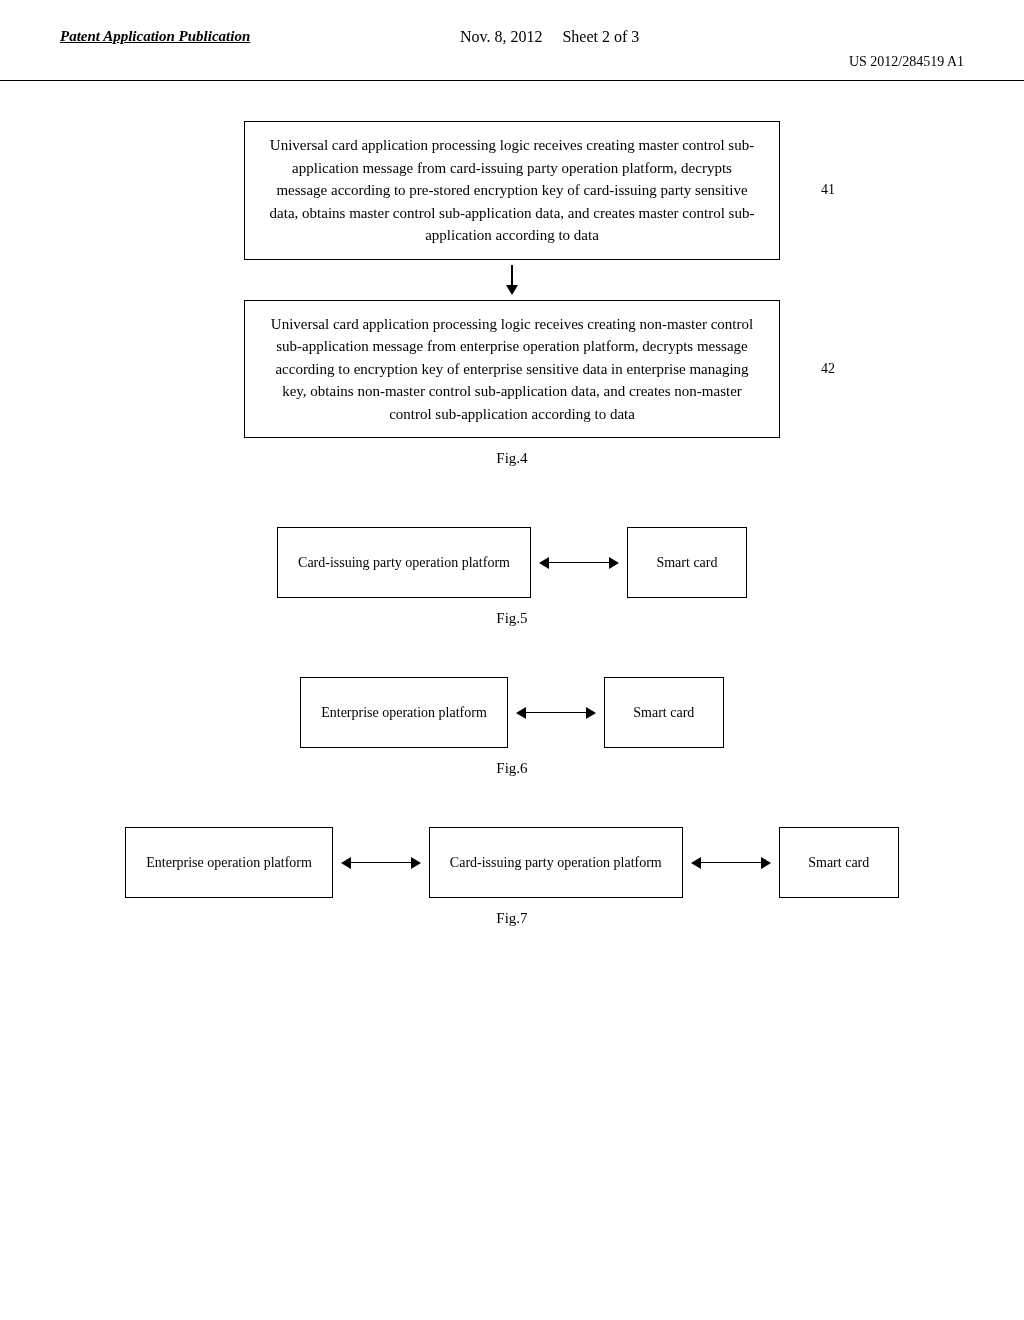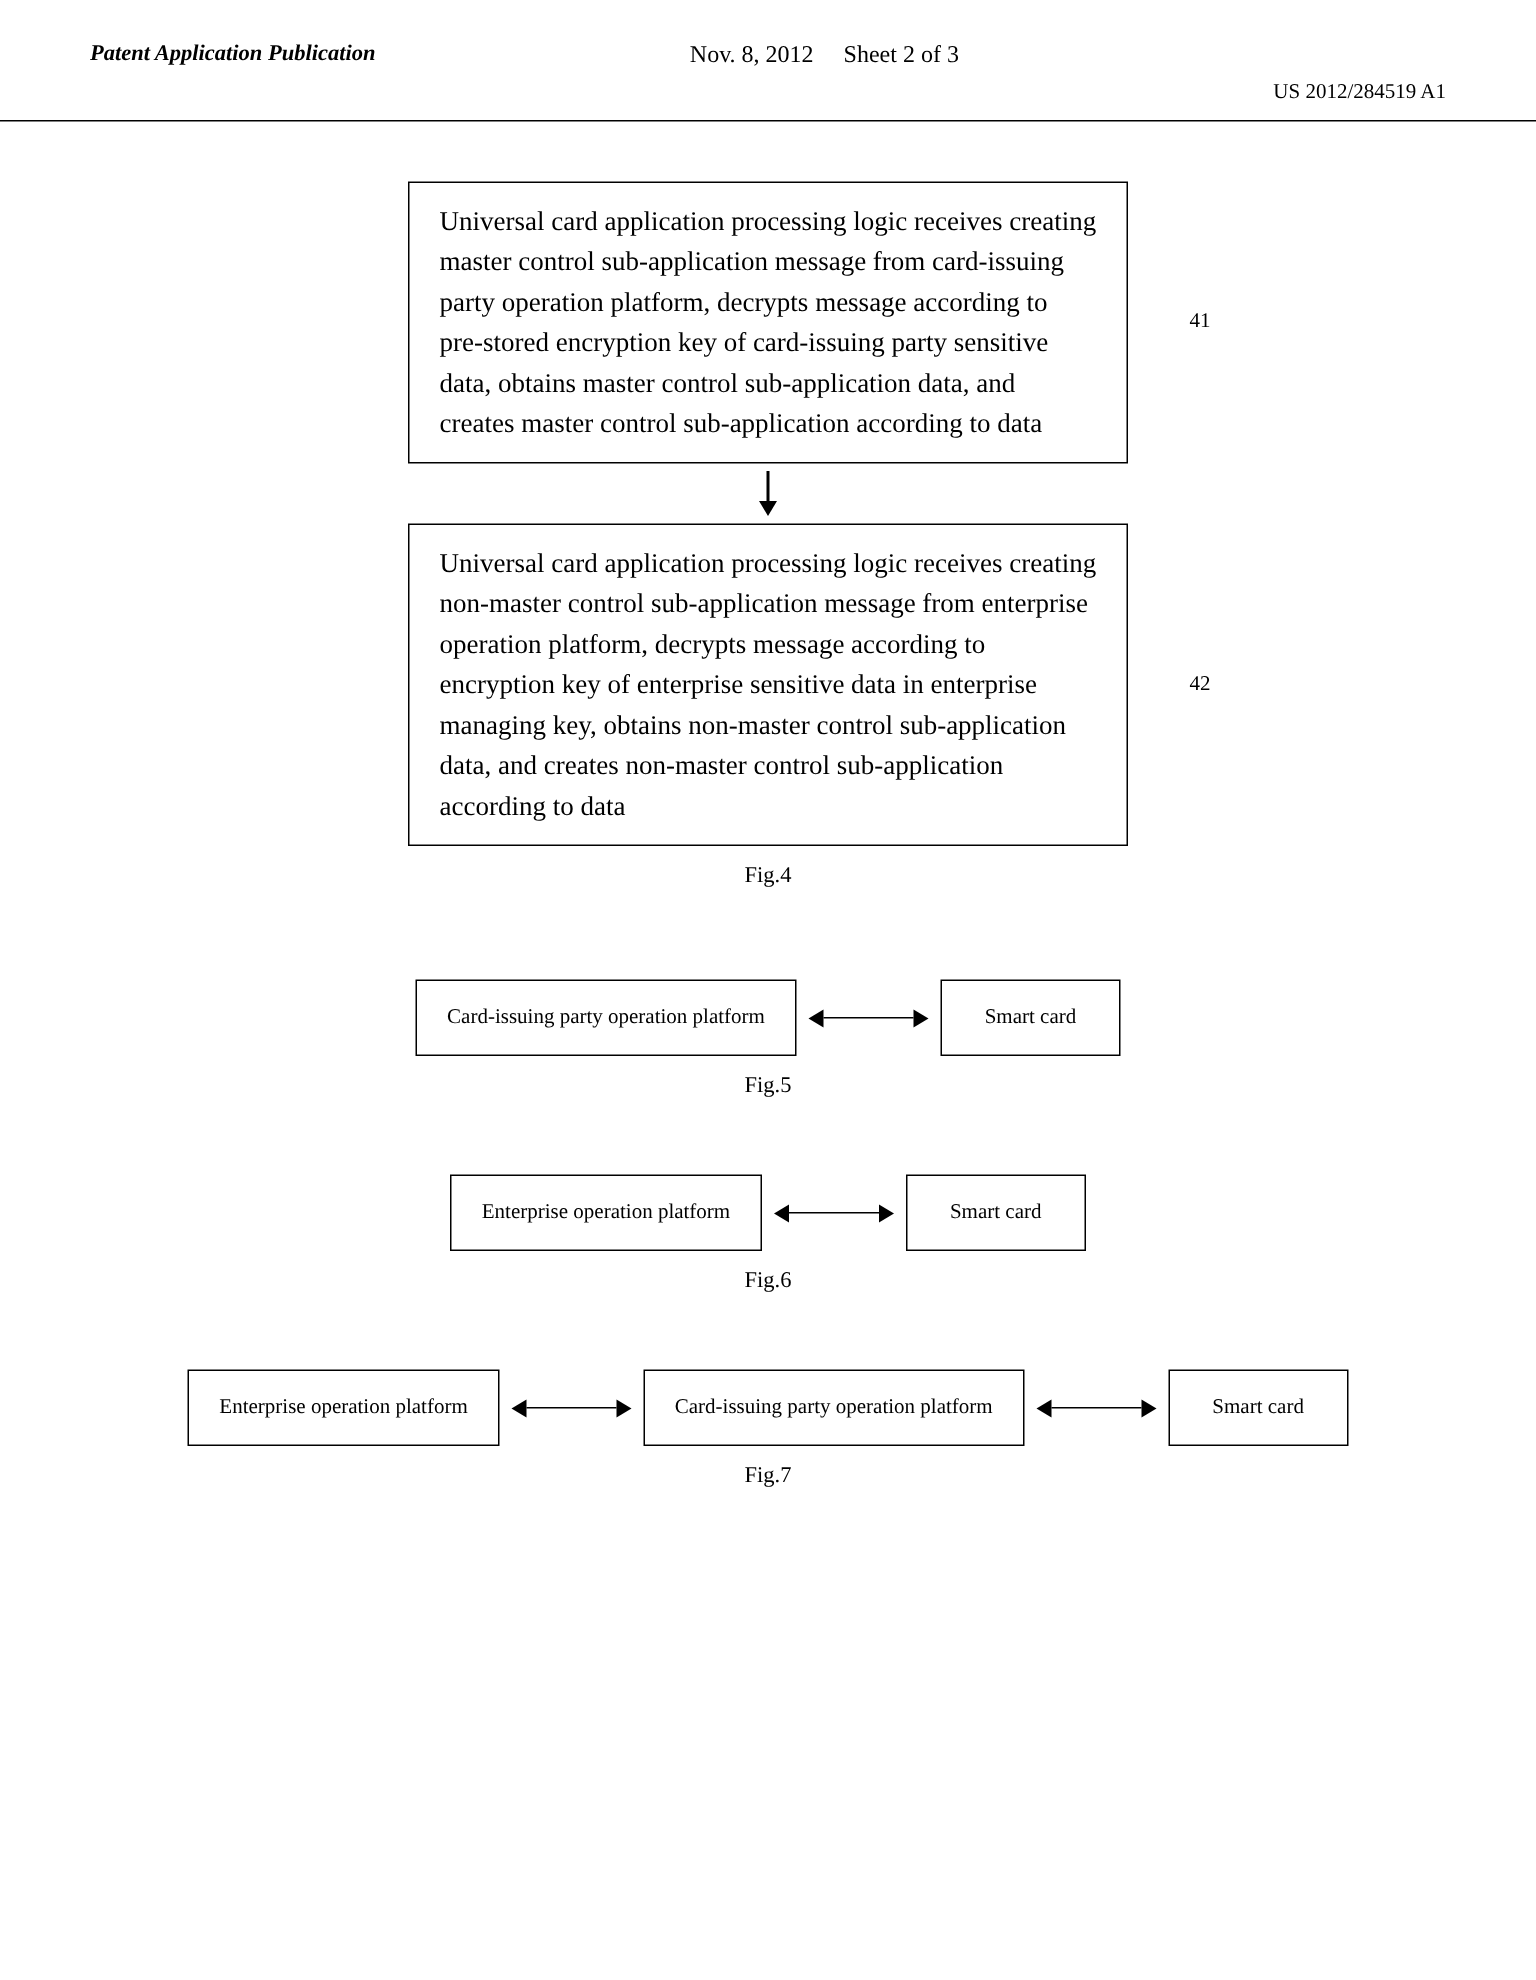--- a/index.html
+++ b/index.html
@@ -18,20 +18,21 @@
       justify-content: space-between;
       align-items: flex-start;
       padding: 28px 60px 10px 60px;
       border-bottom: 1px solid #000;
       margin-bottom: 40px;
     }
     .header-left {
       font-weight: bold;
       font-size: 15px;
       font-style: italic;
+      text-decoration: underline;
     }
     .header-center {
       text-align: center;
       font-size: 16px;
     }
     .header-right {
       font-size: 14px;
       margin-top: 26px;
     }
 
@@ -43,24 +44,24 @@
     
     .fig4-section {
       display: flex;
       flex-direction: column;
       align-items: center;
       margin-bottom: 60px;
     }
     .flow-box {
       border: 1.5px solid #000;
       padding: 12px 20px;
-      text-align: left;
-      font-size: 18px;
+      text-align: center;
+      font-size: 15px;
       line-height: 1.5;
-      width: 480px;
+      width: 536px;
       position: relative;
     }
     .flow-label {
       position: absolute;
       right: -50px;
       top: 50%;
       transform: translateY(-50%);
       font-size: 14px;
     }
     .arrow-down {
@@ -100,21 +101,21 @@
       align-items: center;
       margin-bottom: 50px;
     }
     .diagram-row {
       display: flex;
       align-items: center;
       gap: 0;
     }
     .diagram-box {
       border: 1.5px solid #000;
-      padding: 14px 20px;
+      padding: 24px 20px;
       text-align: center;
       font-size: 14px;
       line-height: 1.5;
       min-width: 120px;
     }
     .diagram-box-wide {
       min-width: 145px;
     }
 
     

